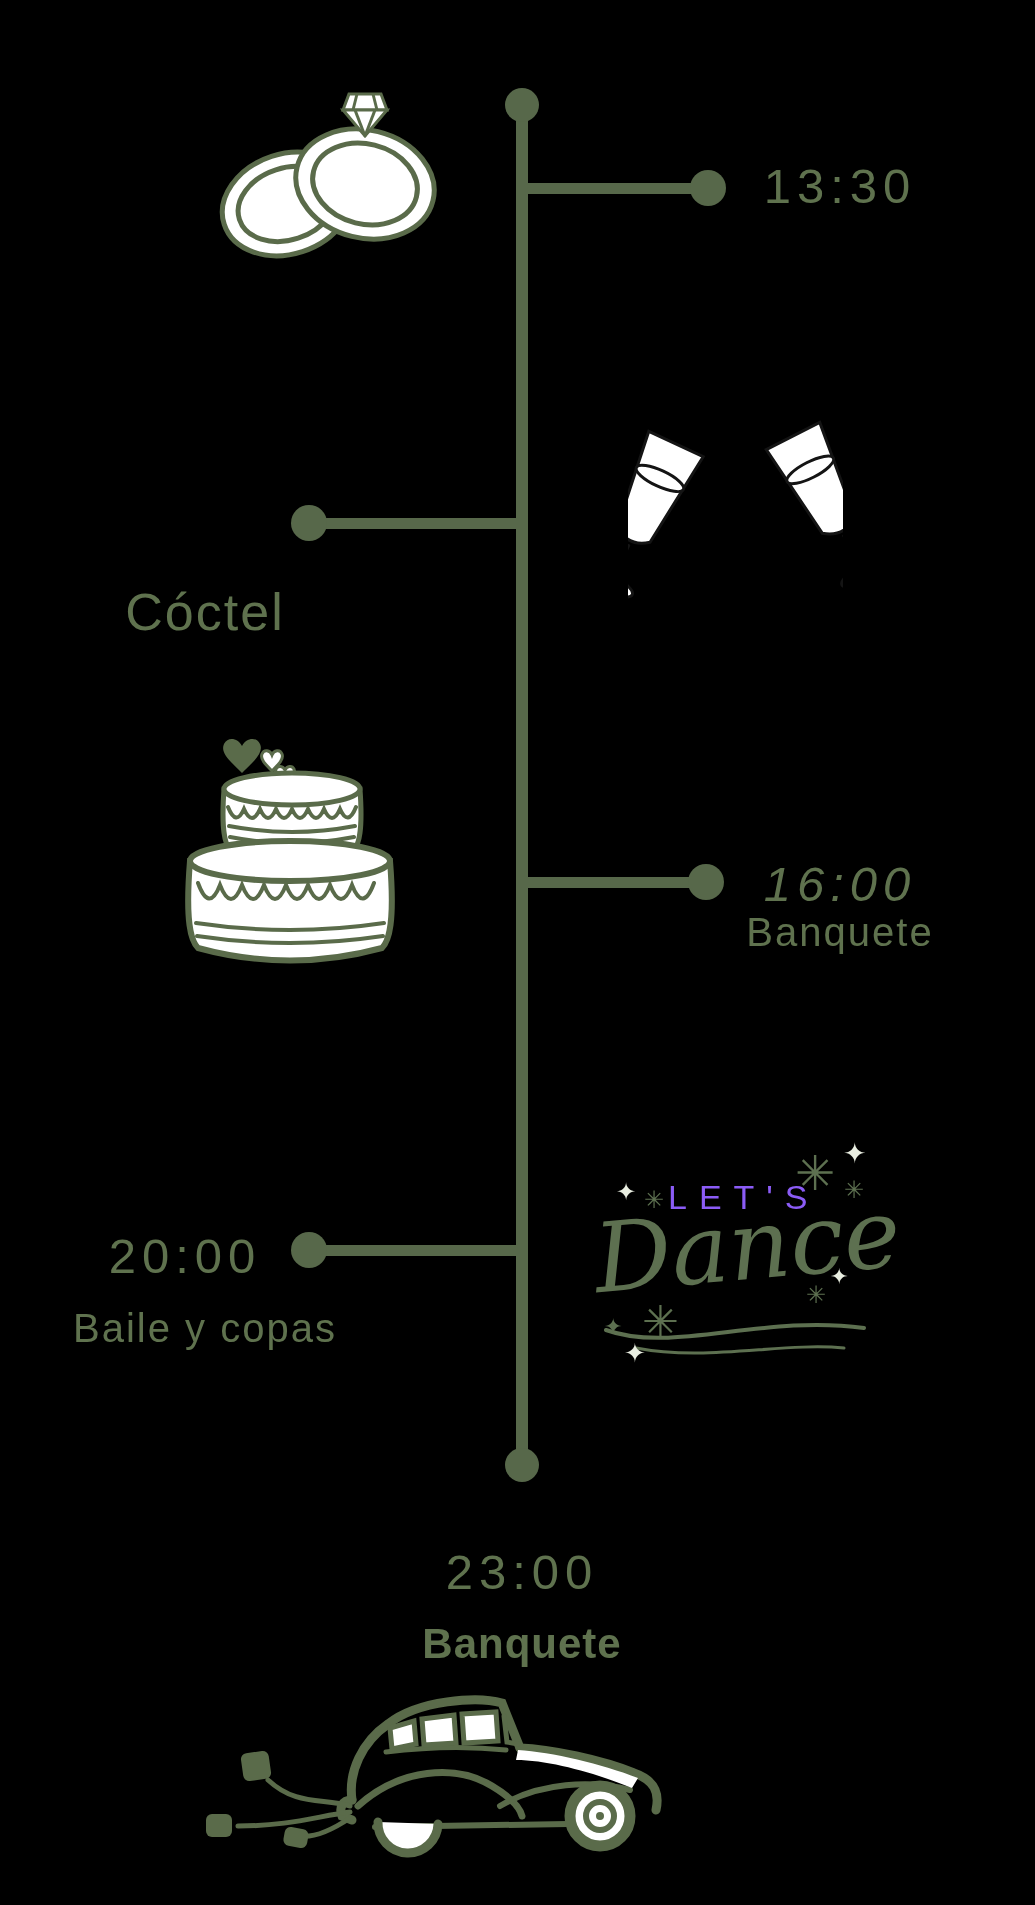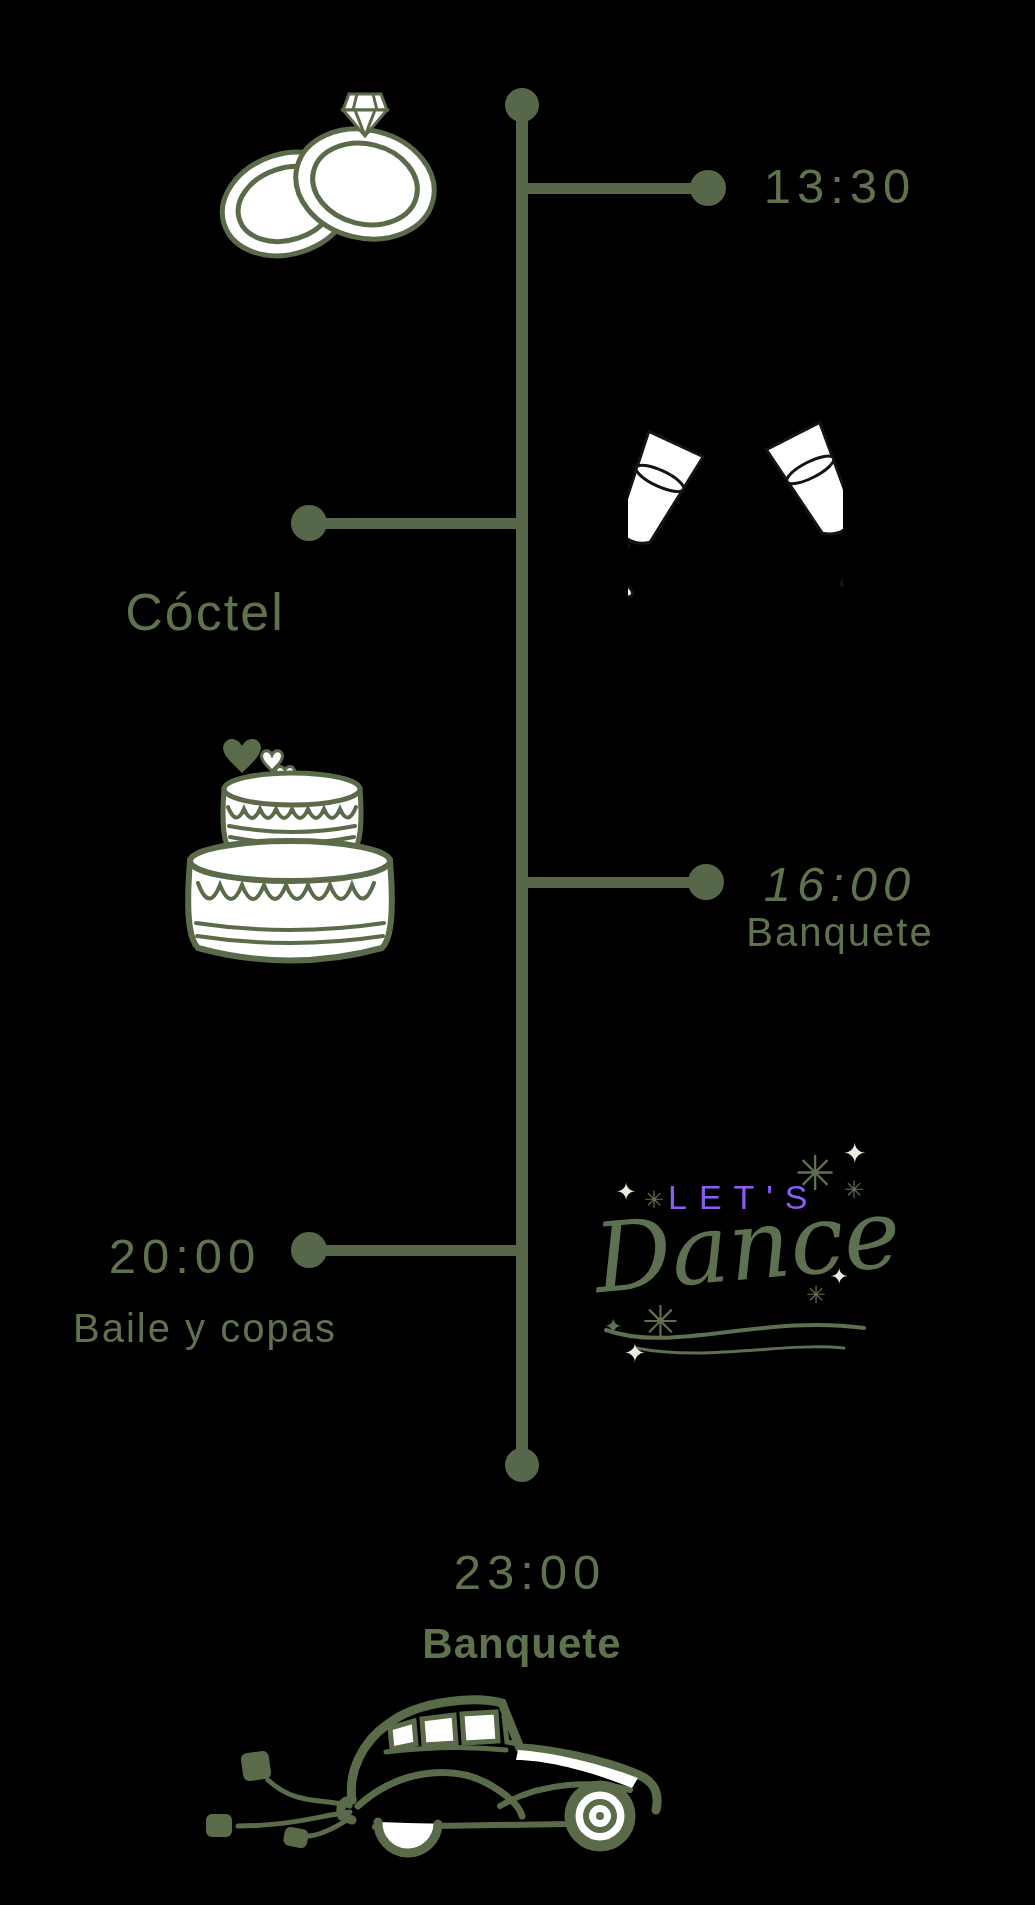--- a/index.html
+++ b/index.html
@@ -24,21 +24,21 @@
   .label.heavy{font-weight:600;letter-spacing:1px;}
   
   #h1{left:522px;top:183px;width:186px;} #d1{left:690px;top:170px;}
   #t1{left:720px;top:158px;width:240px;} #l1{left:690px;top:214px;width:300px;font-size:40px;}
   #h2{left:309px;top:518px;width:213px;} #d2{left:291px;top:505px;}
   #t2{left:70px;top:498px;width:220px;}  #l2{left:95px;top:582px;width:220px;font-size:52px;}
   #h3{left:522px;top:877px;width:184px;} #d3{left:688px;top:864px;}
   #t3{left:720px;top:856px;width:240px;font-style:italic;} #l3{left:690px;top:910px;width:300px;font-size:40px;}
   #h4{left:309px;top:1245px;width:213px;}#d4{left:291px;top:1232px;}
   #t4{left:70px;top:1228px;width:230px;} #l4{left:40px;top:1306px;width:330px;font-size:40px;}
-  #t5{left:370px;top:1544px;width:320px;}#l5{left:362px;top:1620px;width:320px;}
+  #t5{left:362px;top:1544px;width:320px;}#l5{left:362px;top:1620px;width:320px;}
   
   .icon{position:absolute;}
   #rings-icon{left:215px;top:86px;}
   #glasses-icon{left:628px;top:410px;}
   #cake-icon{left:184px;top:731px;}
   #car-icon{left:200px;top:1686px;}
   
   #dance-block{position:absolute;left:592px;top:1138px;width:285px;height:230px;color:#5d7050;}
   #dance-lets{
     position:absolute;left:76px;top:40px;font-size:34px;font-weight:300;

